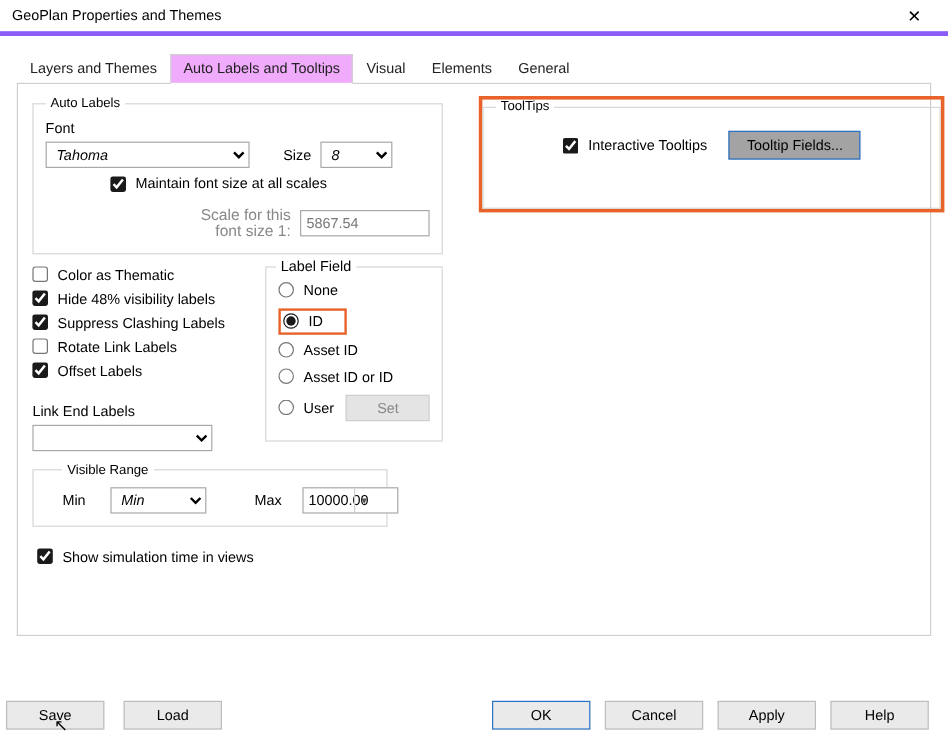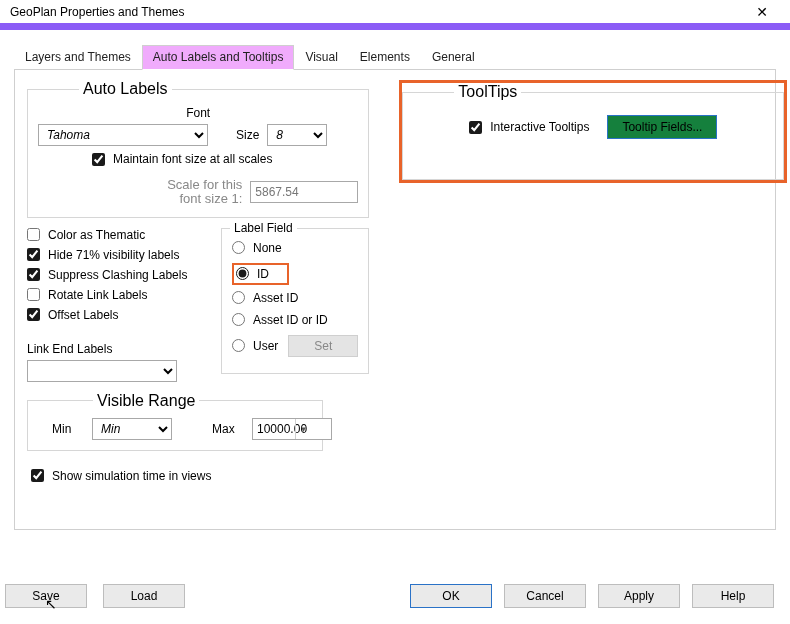--- a/index.html
+++ b/index.html
@@ -13,21 +13,21 @@
     height: 624px;
     position: relative;
     overflow: hidden;
   }
   .titlebar {
     display:flex;
     align-items:center;
     justify-content: space-between;
     height: 30px;
     padding: 0 8px 0 10px;
-    border-bottom: 7px solid #8b5cf6;
+    border-bottom: 4px solid #8b5cf6;
   }
   .title { font-size: 12px; }
   .close-x {
     width: 40px; height: 28px;
     display:flex; align-items:center; justify-content:center;
     font-size: 14px;
   }
   .content {
     padding: 14px 14px 0 14px;
   }
@@ -63,24 +63,23 @@
   .cols { display:flex; gap: 30px; align-items:flex-start; }
   .leftcol { width: 350px; }
   .rightcol { flex: 1; position: relative; }
 
   fieldset {
     border: 1px solid #d6d6d6;
     margin: 0 0 10px 0;
     padding: 8px 10px 10px 10px;
   }
   legend {
-    font-size: 16px;
+    font-size: 11px;
     padding: 0 4px;
     color: #000;
-    margin-left: 41px;
   }
   .row { display:flex; align-items:center; gap: 8px; margin-bottom: 6px; }
   label.txt { font-size: 12px; }
   select, input[type="text"] {
     font: inherit;
     height: 22px;
     border: 1px solid #a8a8a8;
     background: #fff;
     padding: 1px 4px;
   }
@@ -138,21 +137,21 @@
   
   .tooltips-wrap {
     border: 3px solid #e8632a;
     padding: 0;
     width: 388px;
   }
   .tooltips-wrap fieldset { margin:0; border:1px solid #d6d6d6;}
   .tooltip-row { display:flex; align-items:center; gap:18px; justify-content:center; padding: 6px 4px 30px 4px;}
   .btn-outlined {
     border: 1px solid #2a72c7;
-    background: #15803d;
+    background: #a3a3a3;
     height: 24px;
     padding: 0 14px;
     font: inherit;
   }
 
   
   .show-sim { margin-top: 8px; margin-left: 4px; }
 
   
   .buttonbar {
@@ -195,21 +194,21 @@
     <div class="tab">Elements</div>
     <div class="tab">General</div>
   </div>
 
   <div class="tabpage">
     <div class="cols">
 
       <div class="leftcol">
         <fieldset>
           <legend>Auto Labels</legend>
-          <div class="row" style="margin-bottom:4px;justify-content:center;">
+          <div class="row" style="margin-bottom:4px;">
             <label class="txt">Font</label>
           </div>
           <div class="row">
             <select style="width:170px">
               <option>Tahoma</option>
             </select>
             <span style="width:12px"></span>
             <label class="txt">Size</label>
             <select style="width:60px">
               <option>8</option>
@@ -231,21 +230,21 @@
         </fieldset>
 
         <div class="group-inner">
           <div class="checks">
             <label class="chk">
               <input type="checkbox" style="">
               <span>Color as Thematic</span>
             </label>
             <label class="chk">
               <input type="checkbox" checked="" style="">
-              <span>Hide 71% visibility labels</span>
+              <span>Hide 48% visibility labels</span>
             </label>
             <label class="chk">
               <input type="checkbox" checked="" style="">
               <span>Suppress Clashing Labels</span>
             </label>
             <label class="chk">
               <input type="checkbox" style="">
               <span>Rotate Link Labels</span>
             </label>
             <label class="chk">

